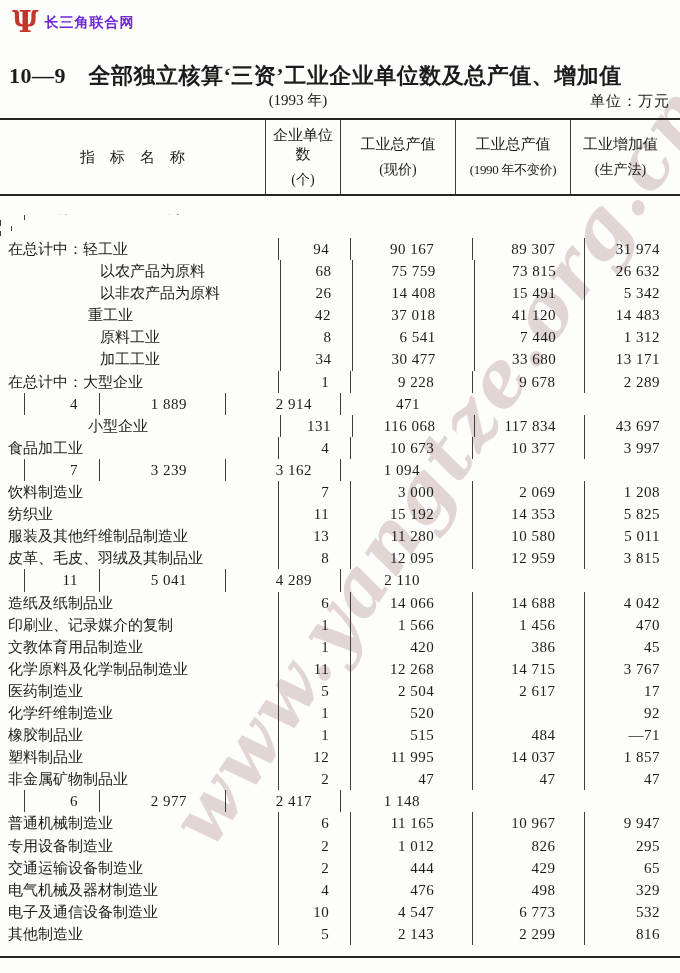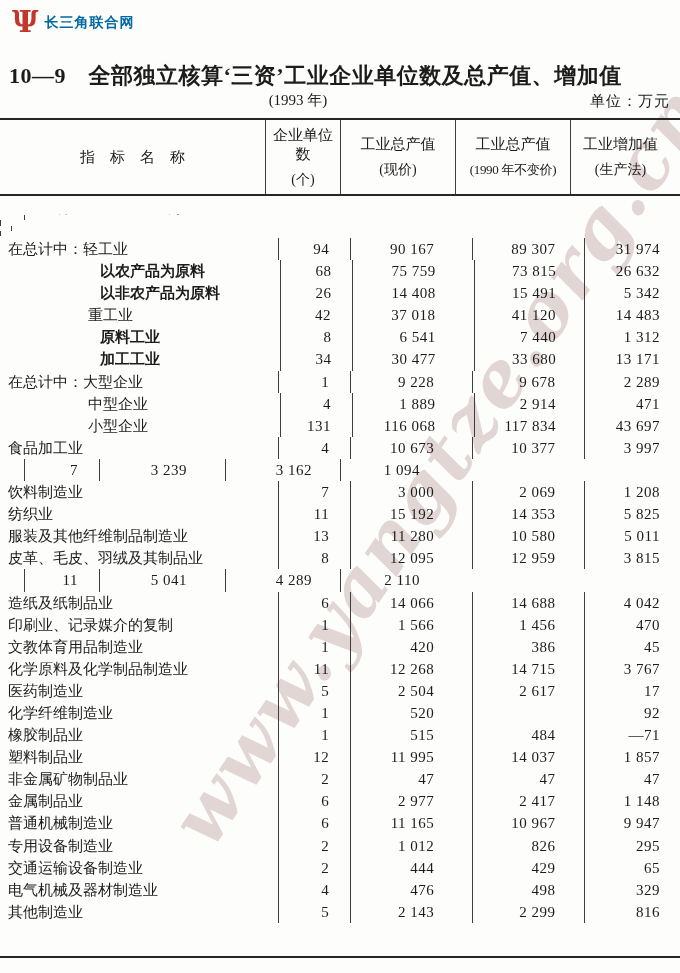--- a/index.html
+++ b/index.html
@@ -4,21 +4,21 @@
 <style>
   html,body{margin:0;padding:0;background:#ffffff;}
   .page{
     position:relative;width:680px;height:973px;margin:0 auto;
     background:#fdfdfb;overflow:hidden;
     font-family:"Liberation Serif","DejaVu Serif",serif;color:#1c1c1c;
   }
   
   .site-header{position:absolute;top:8px;left:12px;display:flex;align-items:center;gap:6px;z-index:2;}
   .logo-icon{color:#c2362b;font-size:29px;font-weight:bold;line-height:1;font-family:"DejaVu Serif",serif;}
-  .logo-text{font-size:14px;font-weight:bold;letter-spacing:1px;color:#0369a1;
+  .logo-text{font-size:14px;font-weight:bold;letter-spacing:1px;color:#6d28d9;
              font-family:"Liberation Sans","DejaVu Sans",sans-serif;}
   
   .watermark{
     position:absolute;left:440px;top:465px;z-index:1;pointer-events:none;
     transform:translate(-50%,-50%) rotate(-56deg);
     font-size:76px;font-style:italic;font-weight:bold;letter-spacing:3px;
     color:rgba(196,172,172,0.48);white-space:nowrap;
     font-family:"DejaVu Serif",serif;
   }
   
@@ -39,21 +39,21 @@
   .trow.bold{height:26px;line-height:26px;font-weight:700;margin-bottom:2px;flex-direction:column;}
   .trow.bold .td{font-size:16px;}
   .td{box-sizing:border-box;overflow:hidden;}
   .c0{width:265px;}
   .c1{width:75px;border-left:1px solid #3d3d3d;}
   .c2{width:115px;border-left:1px solid #3d3d3d;}
   .c3{width:115px;border-left:1px solid #3d3d3d;}
   .c4{width:100px;border-left:1px solid #3d3d3d;}
   .cell-label{font-size:15px;white-space:nowrap;padding-left:8px;}
   .lvl1{padding-left:88px;}
-  .lvl2{padding-left:100px;font-weight:bold;}
+  .lvl2{padding-left:100px;}
   .lvl3{padding-left:55px;}
   .cell-num{text-align:right;font-size:15px;letter-spacing:0.5px;}
   .c1.cell-num{padding-right:21px;margin-left:24px;}
   .c2.cell-num{padding-right:27px;}
   .c3.cell-num{padding-right:28px;margin-left:11px;}
   .c4.cell-num{padding-right:20px;}
 </style>
 </head>
 <body>
 
@@ -151,21 +151,20 @@
 
   <div class="trow">
     <div class="td c0 cell-label lvl0">在总计中：大型企业</div>
     <div class="td c1 cell-num">1</div>
     <div class="td c2 cell-num">9 228</div>
     <div class="td c3 cell-num">9 678</div>
     <div class="td c4 cell-num">2 289</div>
   </div>
 
   <div class="trow">
-    <div class="td c0 cell-label lvl1">中型企业</div>
     <div class="td c1 cell-num">4</div>
     <div class="td c2 cell-num">1 889</div>
     <div class="td c3 cell-num">2 914</div>
     <div class="td c4 cell-num">471</div>
   </div>
 
   <div class="trow">
     <div class="td c0 cell-label lvl1">小型企业</div>
     <div class="td c1 cell-num">131</div>
     <div class="td c2 cell-num">116 068</div>
@@ -293,21 +292,20 @@
 
   <div class="trow">
     <div class="td c0 cell-label lvl0">非金属矿物制品业</div>
     <div class="td c1 cell-num">2</div>
     <div class="td c2 cell-num">47</div>
     <div class="td c3 cell-num">47</div>
     <div class="td c4 cell-num">47</div>
   </div>
 
   <div class="trow">
-    <div class="td c0 cell-label lvl0">金属制品业</div>
     <div class="td c1 cell-num">6</div>
     <div class="td c2 cell-num">2 977</div>
     <div class="td c3 cell-num">2 417</div>
     <div class="td c4 cell-num">1 148</div>
   </div>
 
   <div class="trow">
     <div class="td c0 cell-label lvl0">普通机械制造业</div>
     <div class="td c1 cell-num">6</div>
     <div class="td c2 cell-num">11 165</div>
@@ -332,20 +330,27 @@
   </div>
 
   <div class="trow">
     <div class="td c0 cell-label lvl0">电气机械及器材制造业</div>
     <div class="td c1 cell-num">4</div>
     <div class="td c2 cell-num">476</div>
     <div class="td c3 cell-num">498</div>
     <div class="td c4 cell-num">329</div>
   </div>
 
+  <div class="trow">
+    <div class="td c0 cell-label lvl0">电子及通信设备制造业</div>
+    <div class="td c1 cell-num">10</div>
+    <div class="td c2 cell-num">4 547</div>
+    <div class="td c3 cell-num">6 773</div>
+    <div class="td c4 cell-num">532</div>
+  </div>
 
   <div class="trow">
     <div class="td c0 cell-label lvl0">其他制造业</div>
     <div class="td c1 cell-num">5</div>
     <div class="td c2 cell-num">2 143</div>
     <div class="td c3 cell-num">2 299</div>
     <div class="td c4 cell-num">816</div>
   </div>
 </div>
   </div>

